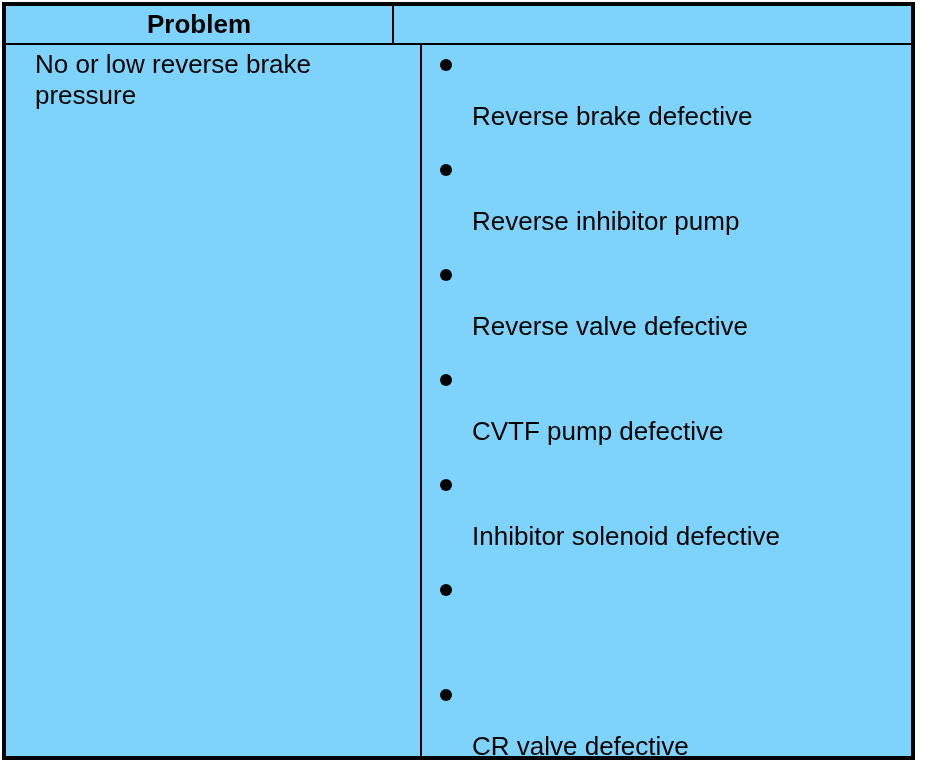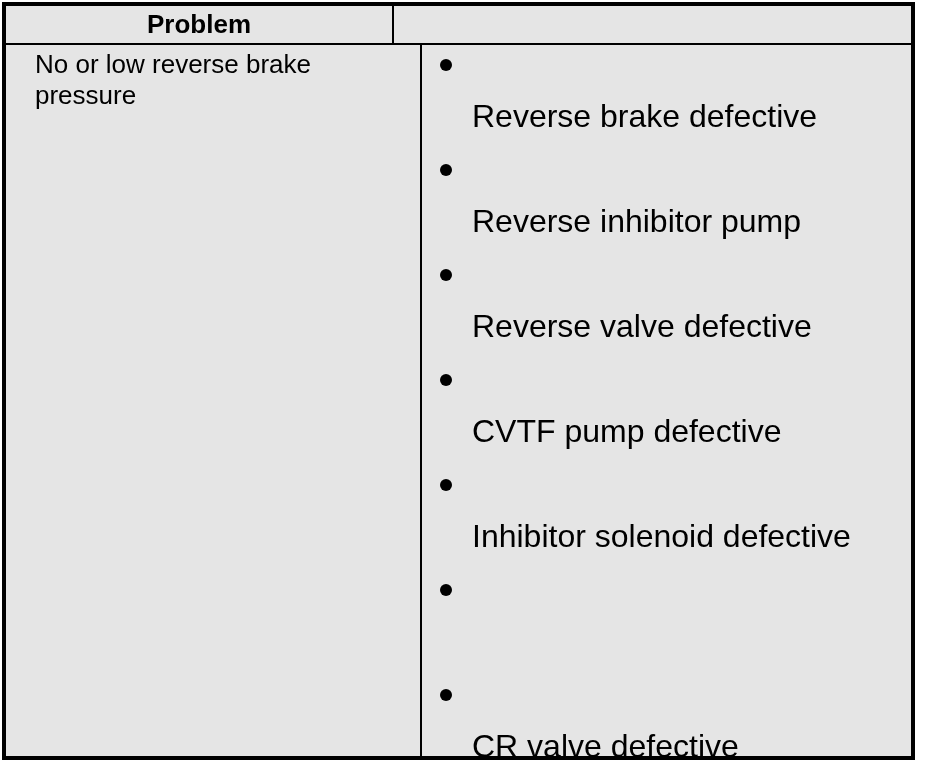--- a/index.html
+++ b/index.html
@@ -15,21 +15,21 @@
   }
   .trouble-table {
     position: absolute;
     left: 2px;
     top: 2px;
     width: 913px;
     height: 758px;
     border: 4px solid #000000;
     display: flex;
     flex-direction: column;
-    background: #e5e5e5;
+    background: #7dd3fc;
   }
   .header-row {
     flex: 0 0 auto;
     height: 39px;
     display: flex;
     border-bottom: 2px solid #000000;
   }
   .header-cell {
     font-size: 26px;
     font-weight: bold;
@@ -71,21 +71,21 @@
   .bullet {
     display: block;
     width: 12px;
     height: 12px;
     border-radius: 50%;
     background: #000000;
   }
   .cause-text {
     height: 53px;
     padding-left: 50px;
-    font-size: 32px;
+    font-size: 26px;
     line-height: 31px;
     white-space: nowrap;
   }
 </style>
 </head>
 <body>
 
 <div class="trouble-table">
   <div class="header-row">
     <div class="header-cell problem-header">Problem</div>

